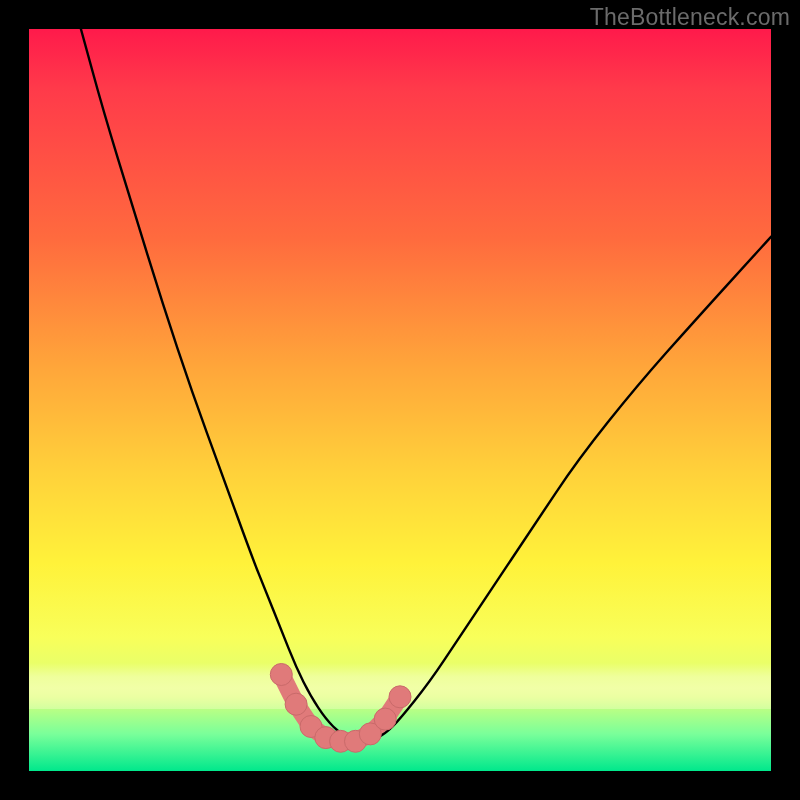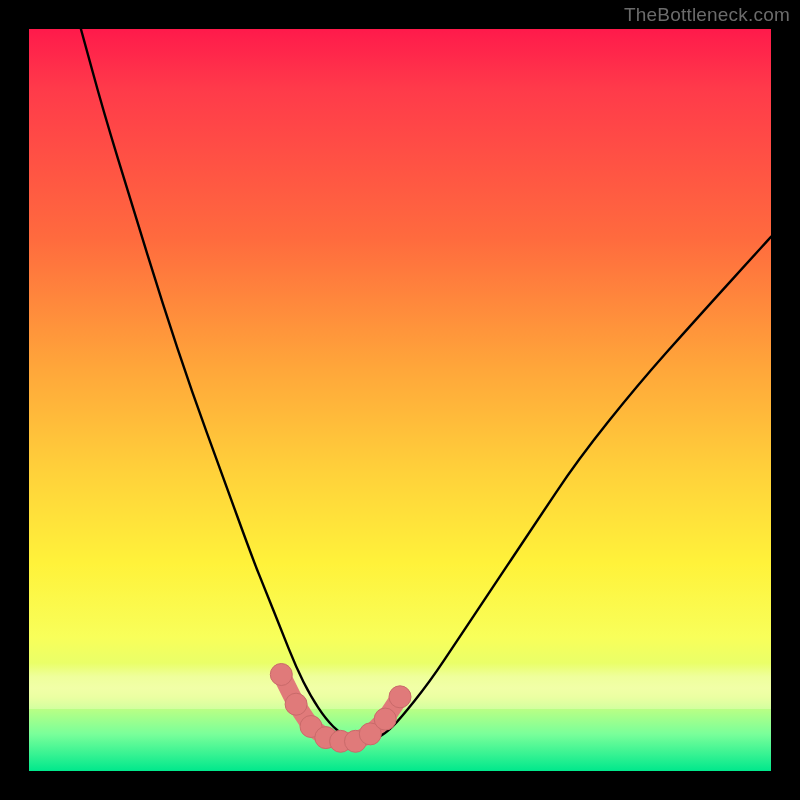--- a/index.html
+++ b/index.html
@@ -53,21 +53,21 @@
       rgba(255,255,210,0.45) 30%,
       rgba(255,255,200,0.6) 55%,
       rgba(255,255,210,0.35) 100%
     );
   }
   .attrib {
     position: absolute;
     top: 4px;
     right: 10px;
     color: #6b6b6b;
-    font-size: 19px;
+    font-size: 23px;
     letter-spacing: 0.2px;
     font-weight: 500;
     text-align: center;
   }
   svg.curve {
     position: absolute;
     top: 0;
     left: 0;
     width: 742px;
     height: 742px;

